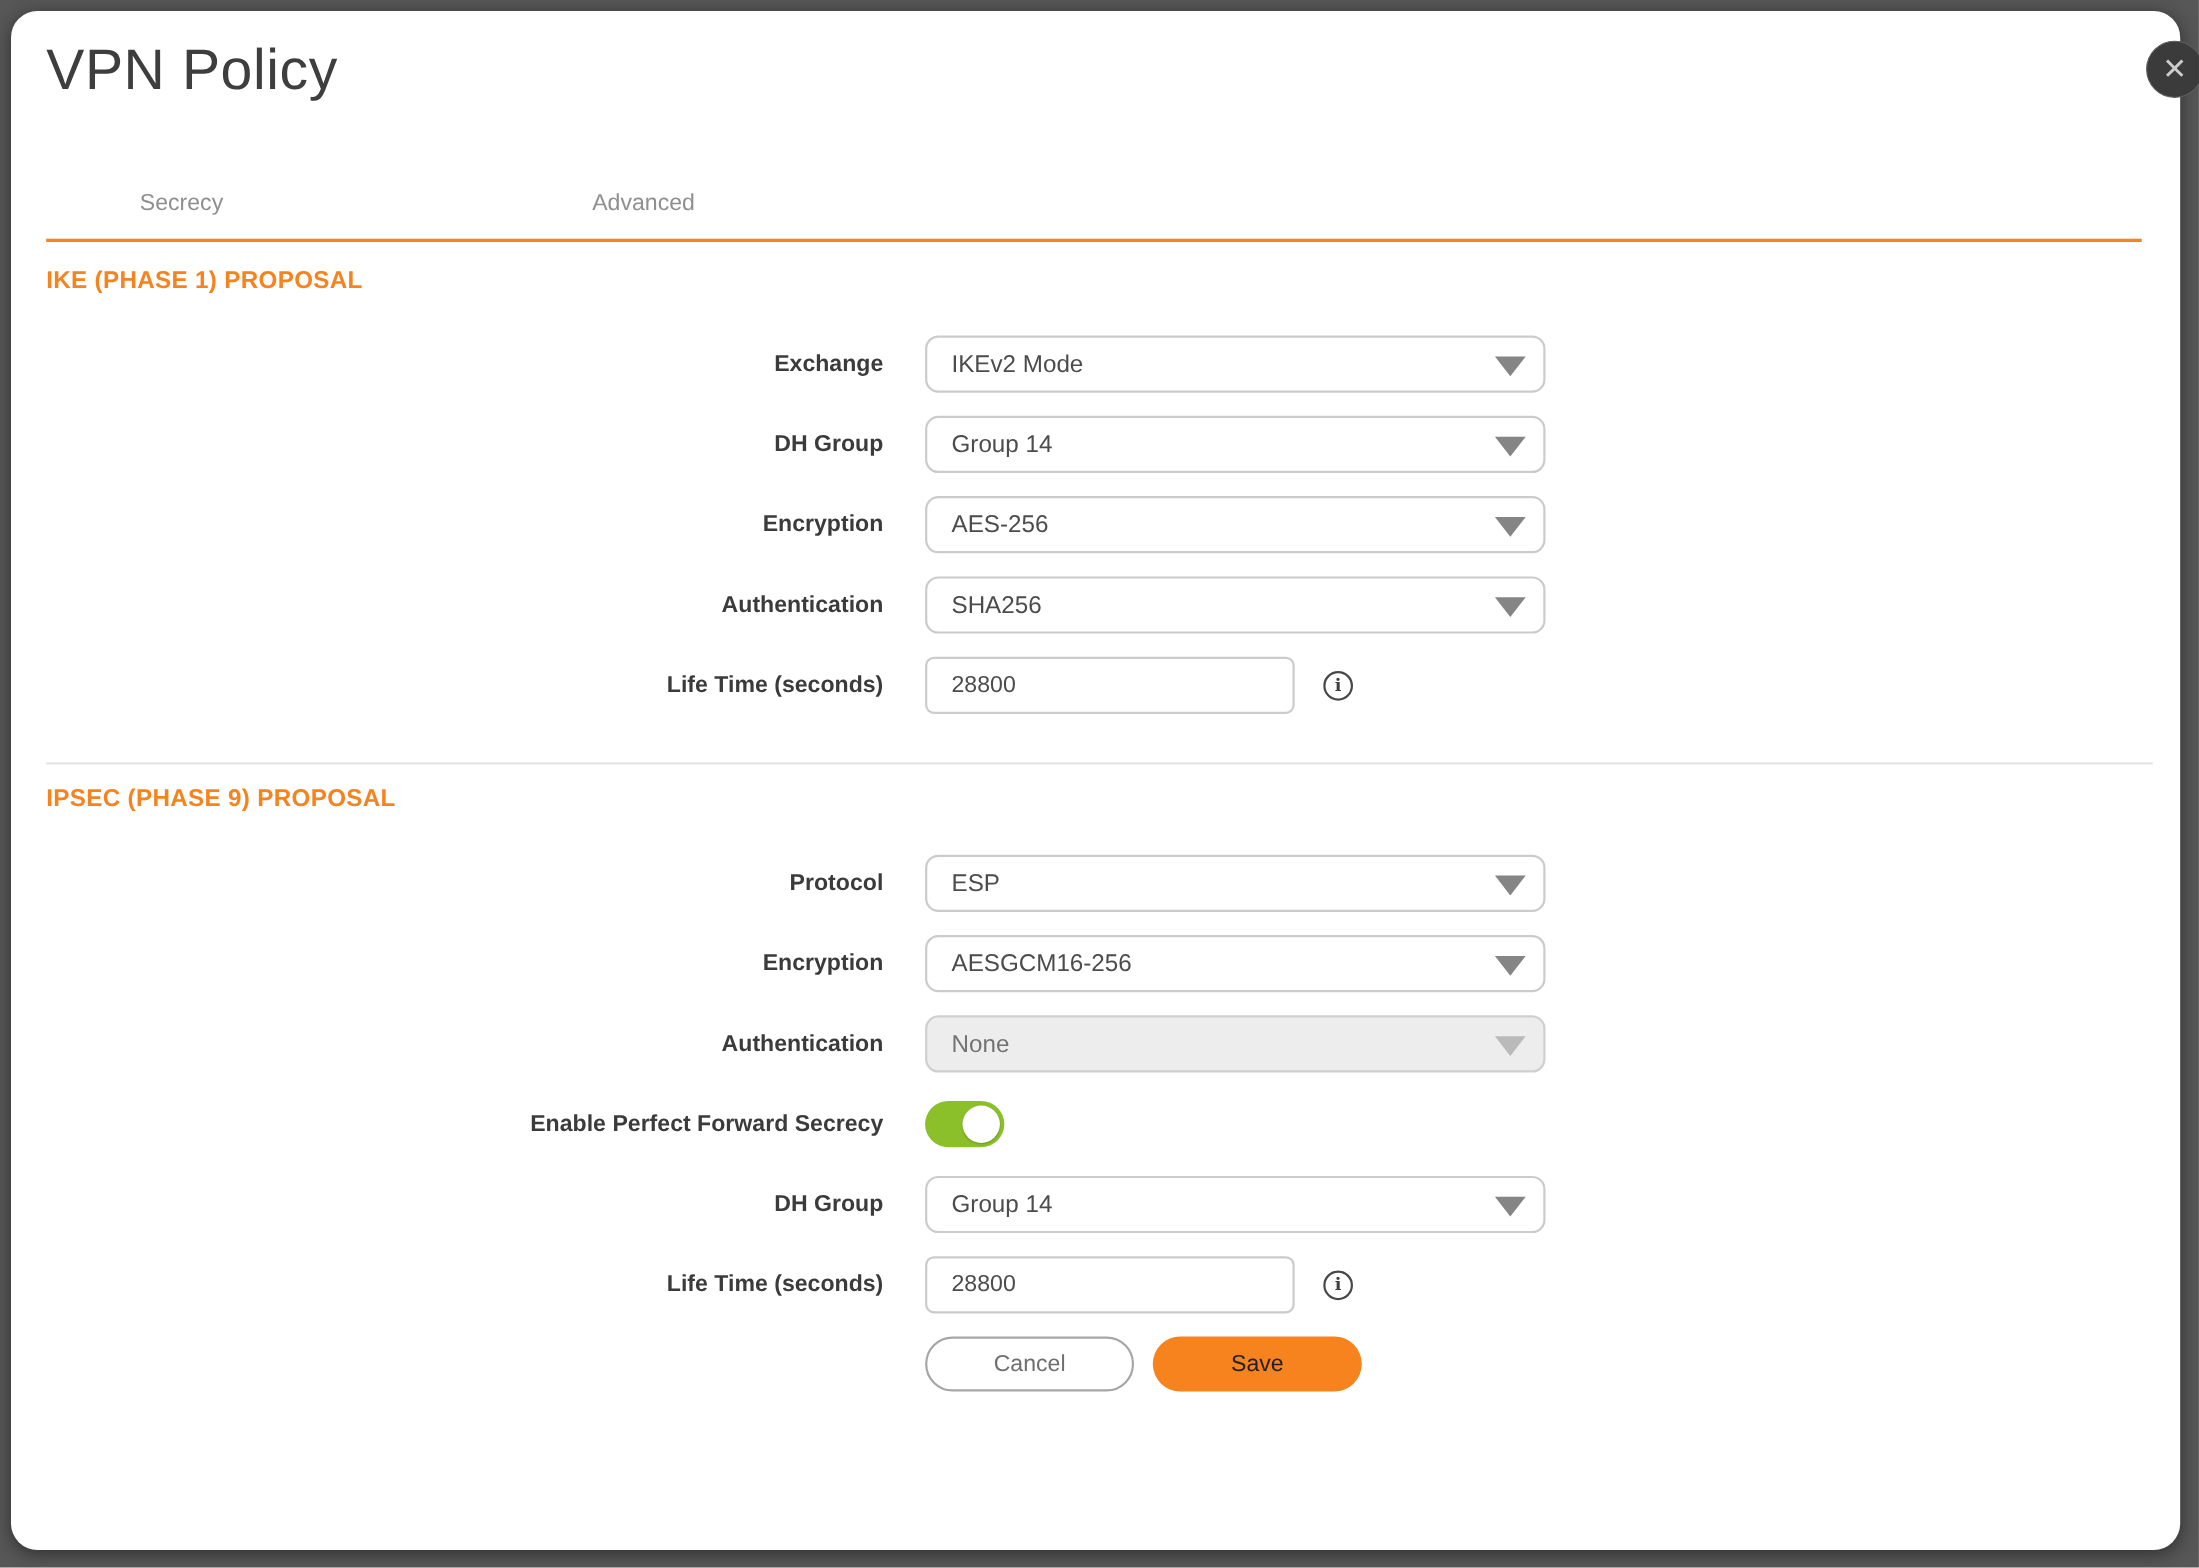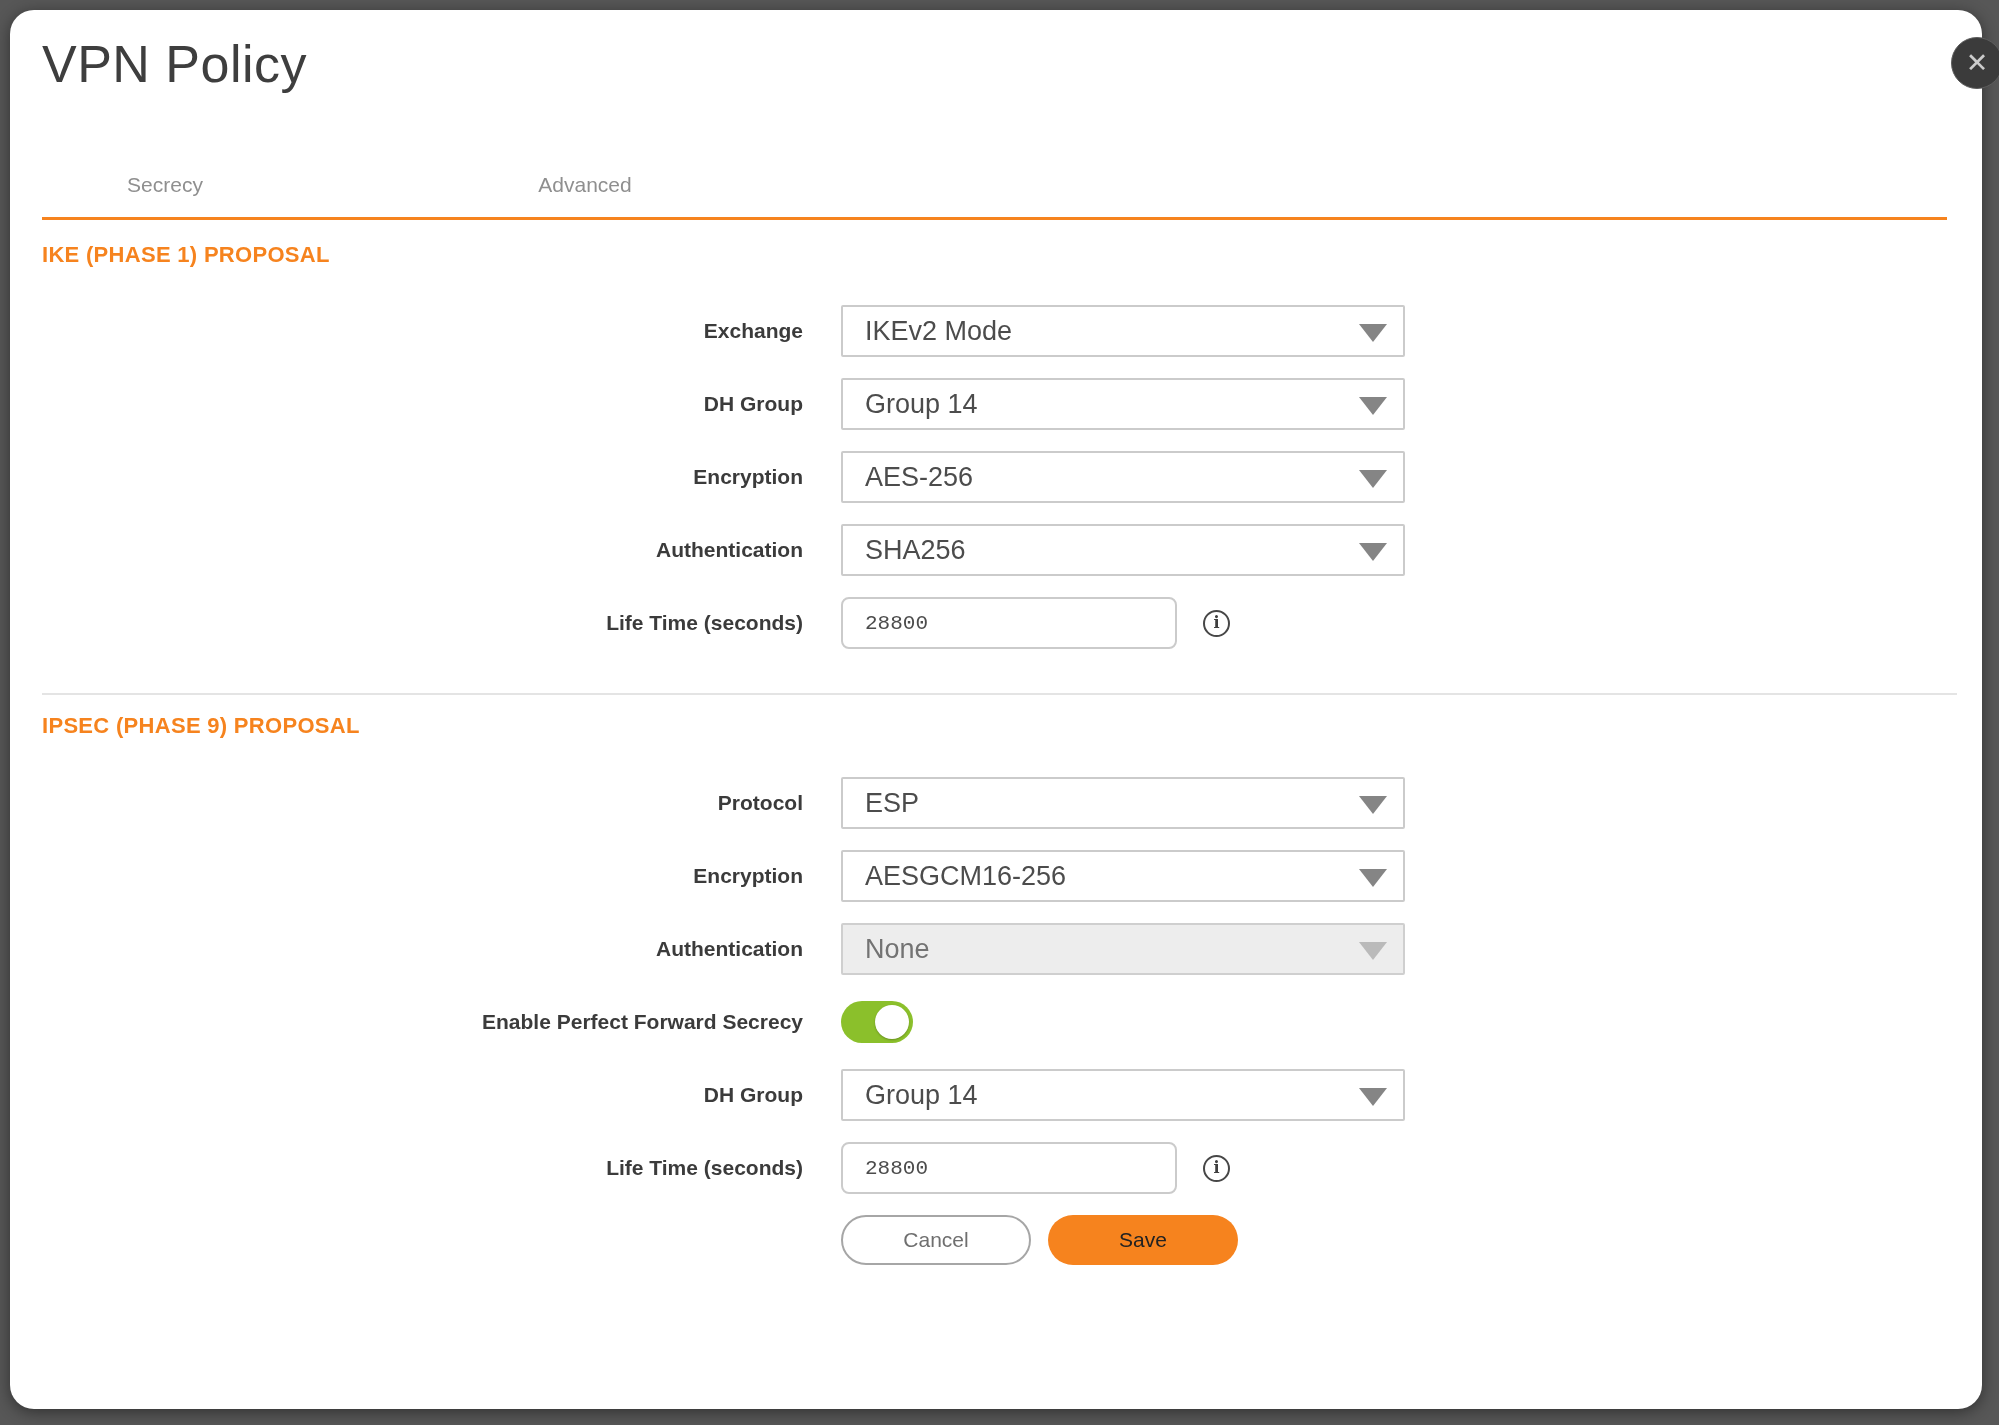--- a/index.html
+++ b/index.html
@@ -65,39 +65,39 @@
     display: flex; align-items: center;
     height: 52px; margin: 0 0 21px 32px;
   }
   .row .lbl {
     width: 761px; text-align: right;
     font-size: 21px; font-weight: 700; color: #3B3B3B;
   }
   .select {
     position: relative; margin-left: 38px;
     width: 564px; height: 52px;
-    border: 2px solid #CBCBCB; border-radius: 2px;
+    border: 2px solid #CBCBCB; border-radius: 12px;
     background: #fff; display: flex; align-items: center;
-    padding-left: 22px; font-size: 27px; color: #4C4C4C;
+    padding-left: 22px; font-size: 22px; color: #4C4C4C;
     cursor: pointer;
   }
   .caret {
     position: absolute; right: 16px; top: 17px;
     width: 0; height: 0;
     border-left: 14px solid transparent;
     border-right: 14px solid transparent;
     border-top: 18px solid #858585;
   }
   .select.disabled { background: #EDEDED; border-color: #CFCFCF; color: #737373; cursor: default; }
   .select.disabled .caret { border-top-color: #BABABA; }
   .textinput {
     margin-left: 38px; width: 336px; height: 52px;
     border: 2px solid #CBCBCB; border-radius: 8px;
     padding: 0 12px 0 22px; font-size: 21px; color: #4C4C4C;
-    font-family: Liberation Mono, monospace; background: #fff; outline: none;
+    font-family: Liberation Sans, sans-serif; background: #fff; outline: none;
   }
   .info-icon {
     margin-left: 26px; width: 27px; height: 27px;
     border: 2px solid #474747; border-radius: 50%;
     display: flex; align-items: center; justify-content: center;
     color: #3F3F3F; cursor: pointer;
   }
   .info-icon::before {
     content: "i"; font-family: "DejaVu Serif", serif;
     font-size: 16px; font-weight: 700; line-height: 1;

